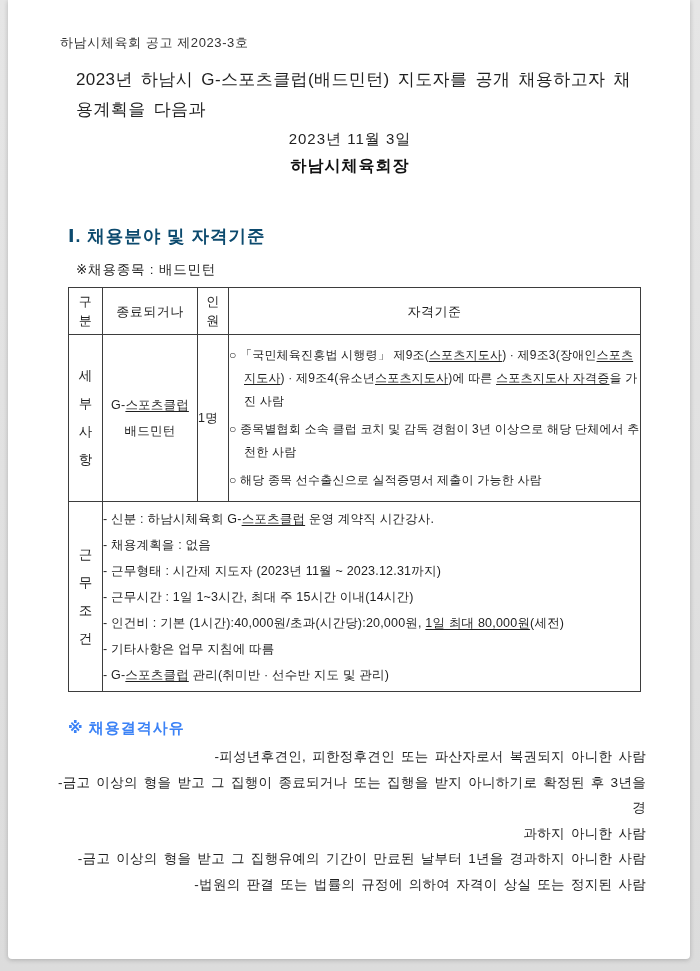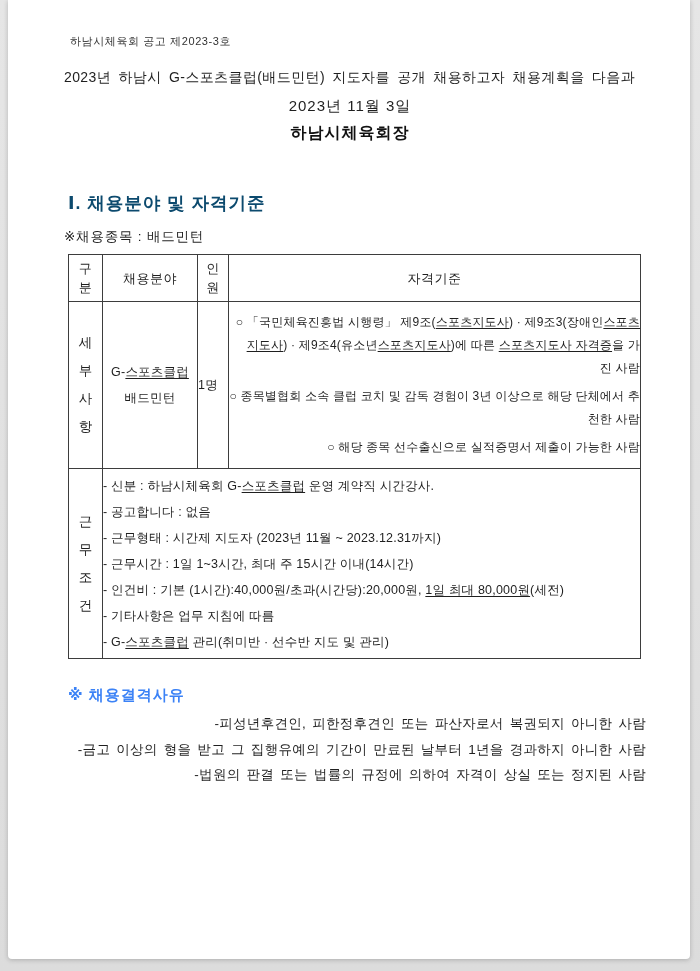--- a/index.html
+++ b/index.html
@@ -25,37 +25,37 @@
     right: 10px;
     bottom: 12px;
     background: #ffffff;
     border-radius: 0 0 4px 4px;
     box-shadow: 0 1px 5px rgba(0,0,0,0.22);
     padding: 34px 44px 0 48px;
     box-sizing: border-box;
     letter-spacing: 0.2px;
   }
   .notice-no {
-    font-size: 11px;
+    font-size: 13px;
     color: #333;
-    margin-left: 14px;
+    margin-left: 4px;
     letter-spacing: 0.6px;
   }
   .title {
     margin: 18px 0 0 0;
     text-align: center;
     font-size: 25px;
     font-weight: 700;
     letter-spacing: 1.5px;
     color: #111;
   }
   .intro {
     margin-top: 13px;
-    margin-left: 8px;
-    font-size: 14px;
+    margin-left: 20px;
+    font-size: 17px;
     line-height: 30px;
     word-spacing: 3px;
     letter-spacing: 0.4px;
   }
   .date-block {
     margin-top: 0;
     text-align: center;
     padding-right: 2px;
     font-size: 15px;
     line-height: 27px;
@@ -63,21 +63,21 @@
   }
   .issuer { font-weight: 700; font-size: 16px; color: #111; }
   .sec-heading {
     margin: 45px 0 12px 12px;
     font-size: 17.5px;
     font-weight: 700;
     letter-spacing: 1px;
     color: #0c4a6e;
   }
   .species-note {
-    margin: 13px 0 0 8px;
+    margin: 13px 0 0 20px;
     font-size: 13.5px;
     letter-spacing: 0.8px;
   }
   table.recruit {
     margin: 8px 0 0 12px;
     width: 572px;
     border-collapse: collapse;
     table-layout: fixed;
   }
   table.recruit th, table.recruit td {
@@ -117,21 +117,20 @@
   td.qual {
     vertical-align: middle;
     padding: 8px 4px 8px 10px;
     font-size: 12px;
     line-height: 23px;
   }
   .bullet {
     padding-left: 15px;
     text-indent: -15px;
     margin: 5px 0;
-    text-align: right;
   }
   td.cond {
     vertical-align: middle;
     padding: 8px 4px 8px 12px;
     font-size: 12.5px;
     line-height: 26px;
   }
   .cond-item {
     padding-left: 12px;
     text-indent: -12px;
@@ -182,21 +181,21 @@
       <colgroup>
         <col style="width:34px">
         <col style="width:95px">
         <col style="width:31px">
         <col style="width:412px">
       </colgroup>
       <tbody>
         <tr class="thead">
           <th>구
 분</th>
-          <th>채용분야</th>
+          <th>종료되거나</th>
           <th>인
 원</th>
           <th>자격기준</th>
         </tr>
         <tr class="row-detail">
           <td class="vlabel">세
 부
 사
 항</td>
           <td class="field">
@@ -210,35 +209,37 @@
             <div class="bullet"><span>○ 해당 종목 선수출신으로 실적증명서 제출이 가능한 사람</span></div>
           </td>
         </tr>
         <tr class="row-cond">
           <td class="vlabel">근
 무
 조
 건</td>
           <td class="cond" colspan="3">
             <div class="cond-item"><span>- 신분 : 하남시체육회 G-</span><span class="u">스포츠클럽</span><span> 운영 계약직 시간강사.</span></div>
-            <div class="cond-item"><span>- 공고합니다 : 없음</span></div>
+            <div class="cond-item"><span>- 채용계획을 : 없음</span></div>
             <div class="cond-item"><span>- 근무형태 : 시간제 지도자 (2023년 11월 ~ 2023.12.31까지)</span></div>
             <div class="cond-item"><span>- 근무시간 : 1일 1~3시간, 최대 주 15시간 이내(14시간)</span></div>
             <div class="cond-item"><span>- 인건비 :  기본 (1시간):40,000원/초과(시간당):20,000원, </span><span class="u">1일 최대 80,000원</span><span>(세전)</span></div>
             <div class="cond-item"><span>- 기타사항은 업무 지침에 따름</span></div>
             <div class="cond-item"><span>- G-</span><span class="u">스포츠클럽</span><span> 관리(취미반 · 선수반 지도 및 관리)</span></div>
           </td>
         </tr>
       </tbody>
     </table>
 
     <div class="disq">
       <div class="disq-head">※ 채용결격사유</div>
       <div class="disq-lines">
         <div class="disq-line">-피성년후견인, 피한정후견인 또는 파산자로서 복권되지 아니한 사람</div>
+        <div class="disq-line">-금고 이상의 형을 받고 그 집행이 종료되거나 또는 집행을 받지 아니하기로 확정된 후 3년을 경</div>
+        <div class="disq-line"> 과하지 아니한 사람</div>
         <div class="disq-line">-금고 이상의 형을 받고 그 집행유예의 기간이 만료된 날부터 1년을 경과하지 아니한 사람</div>
         <div class="disq-line">-법원의 판결 또는 법률의 규정에 의하여 자격이 상실 또는 정지된 사람</div>
 
       </div>
     </div>
 
   </div>
 </div>
 
 </body></html>

